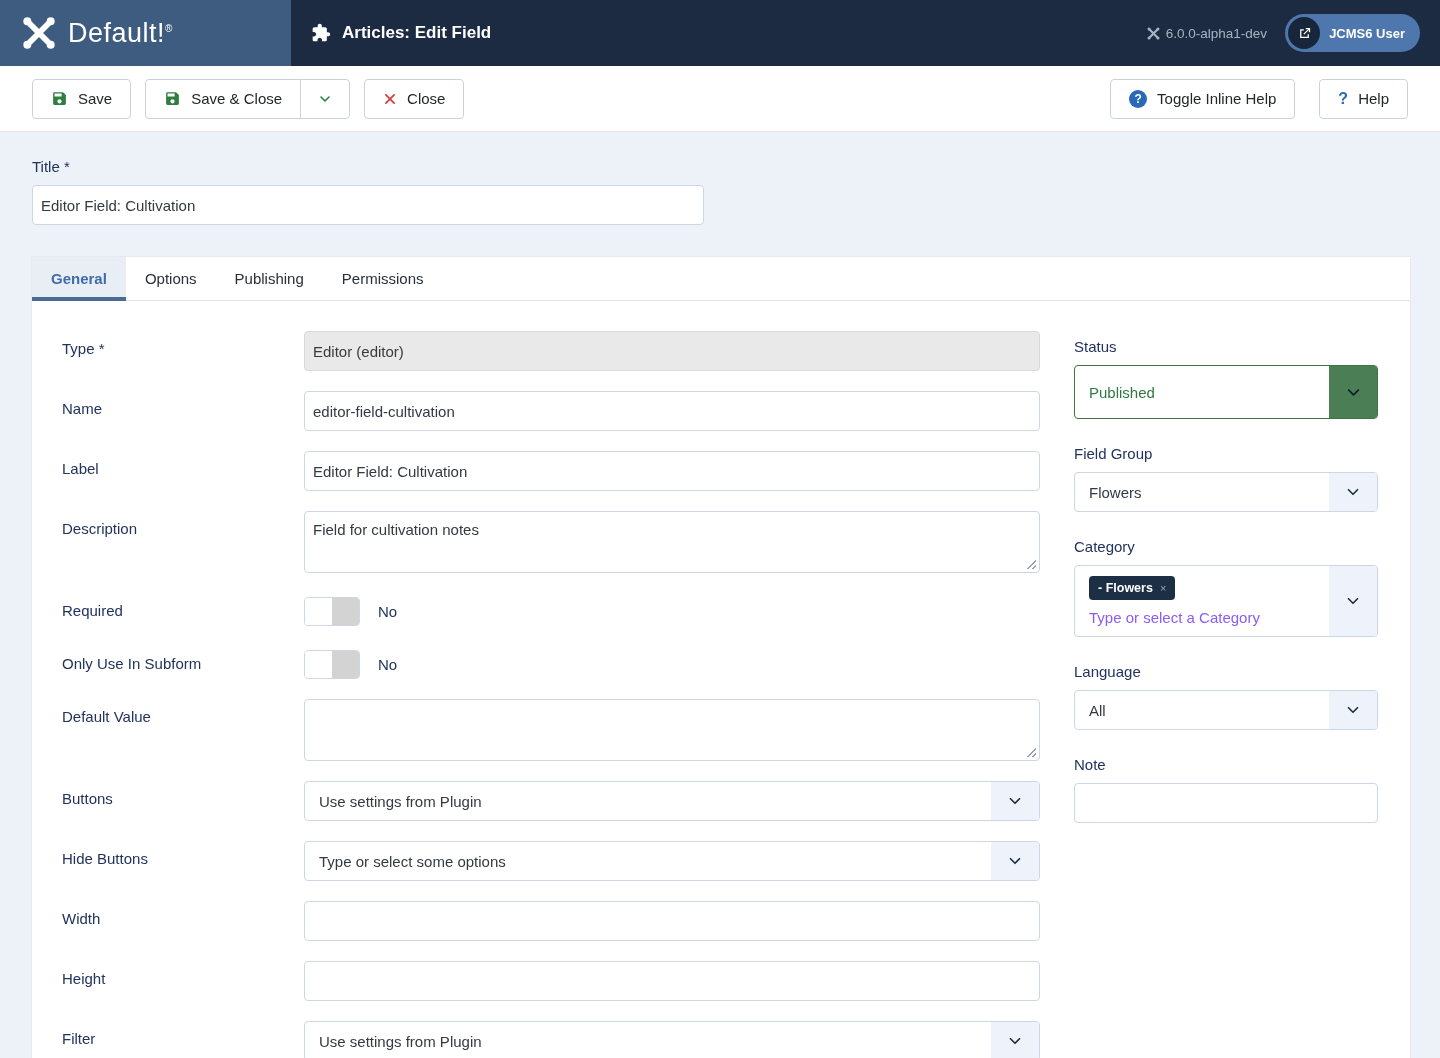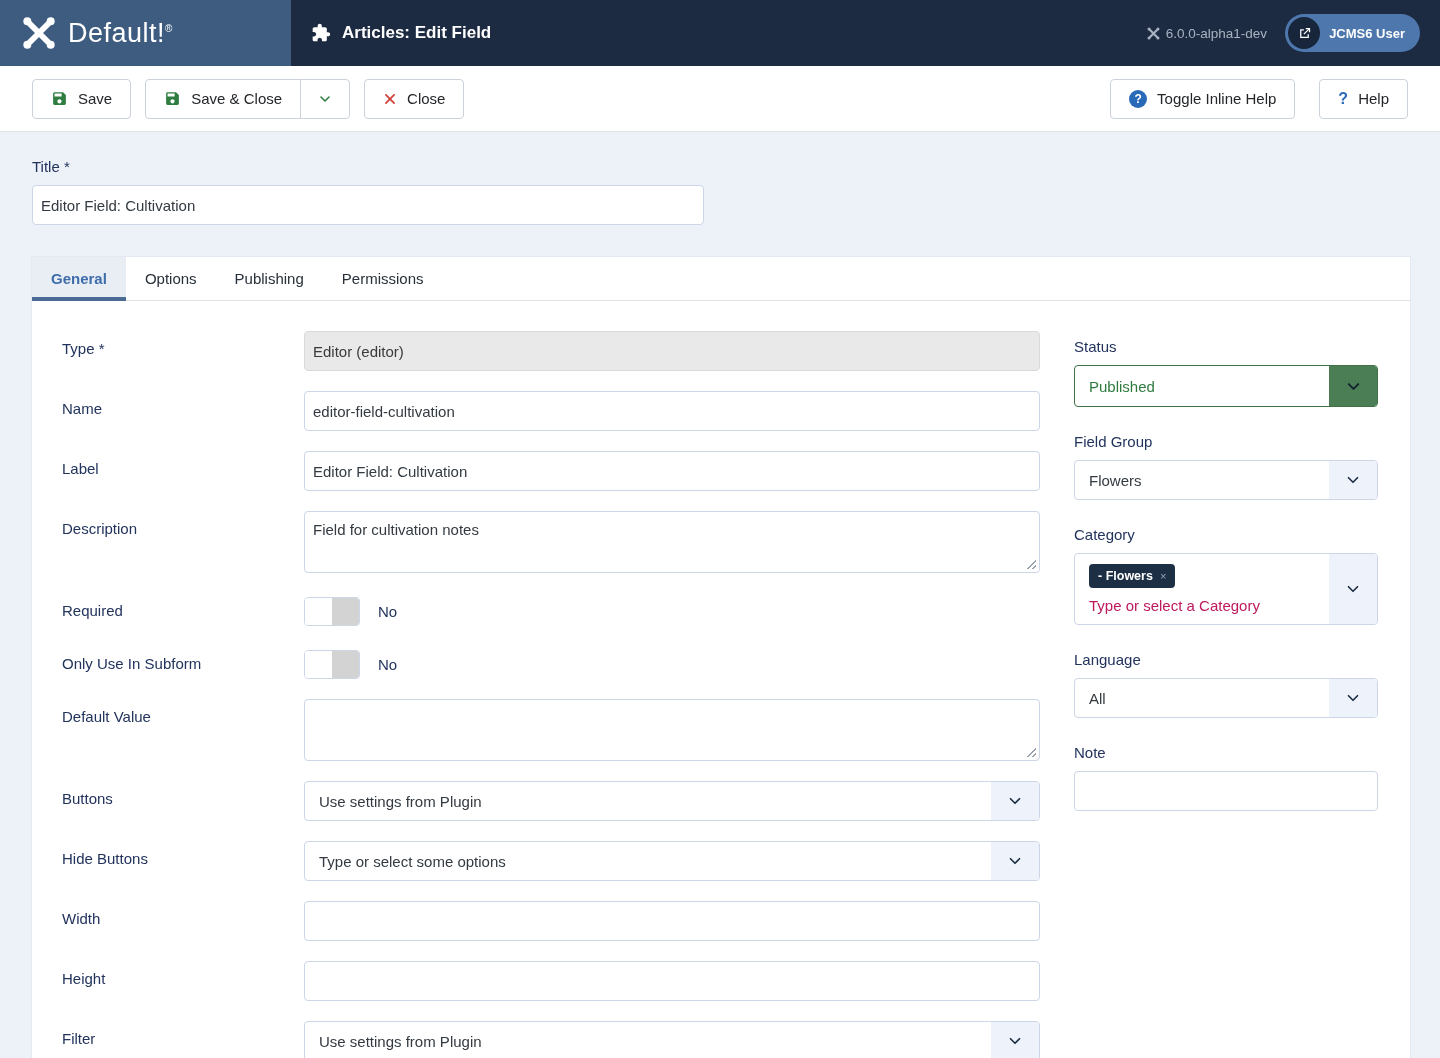--- a/index.html
+++ b/index.html
@@ -74,33 +74,33 @@
   
   .switch-row { display:flex; align-items:center; padding-top:4px; }
   .switch { width:56px; height:29px; border:1px solid #ccd6e6; border-radius:4px;
     overflow:hidden; display:flex; cursor:pointer; }
   .switch .on-half { flex:1; background:#fff; }
   .switch .off-half { flex:1; background:#d3d3d3; }
   .switch-state { margin-left:18px; color:#22335c; font-size:15px; }
 
   
   .rfield { margin-bottom:26px; }
-  .status-sel { height:42px; border:1px solid #3f7347; border-radius:4px; background:#fff;
+  .status-sel { height:54px; border:1px solid #3f7347; border-radius:4px; background:#fff;
     display:flex; align-items:stretch; overflow:hidden; cursor:pointer; }
   .status-val { flex:1; display:flex; align-items:center; padding-left:14px;
     font-size:15px; color:#2f7b3f; }
   .status-chev { width:48px; background:#4b7e54; display:flex; align-items:center; justify-content:center; }
 
   .multisel { border:1px solid #ccd6e6; border-radius:4px; background:#fff; display:flex;
     align-items:stretch; overflow:hidden; min-height:68px; cursor:text; }
   .multisel-main { flex:1; padding:10px 0 10px 14px; }
   .chip { display:inline-flex; align-items:center; gap:7px; background:#1c2f45; color:#fff;
     font-size:12.5px; font-weight:700; padding:5px 9px; border-radius:4px; }
   .chip-x { color:#9aa3b5; font-size:11px; font-weight:400; cursor:pointer; }
-  .multisel-ph { margin-top:9px; color:#be185d; font-size:15px; }
+  .multisel-ph { margin-top:9px; color:#8b5cf6; font-size:15px; }
   .multisel-chev { width:48px; background:#eef3fb; display:flex; align-items:center; justify-content:center; }
 </style>
 </head>
 <body>
 
 <div class="header">
   <div class="logo-block">
     <svg width="34" height="34" viewBox="0 0 64 64">
       <g stroke="#fff" stroke-width="11" stroke-linecap="round">
         <line x1="15" y1="15" x2="49" y2="49"></line>

